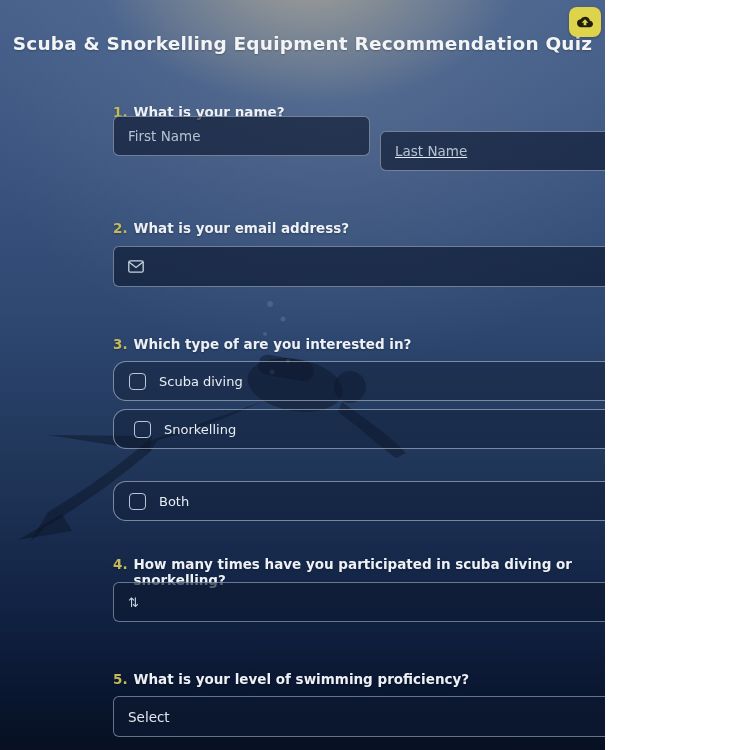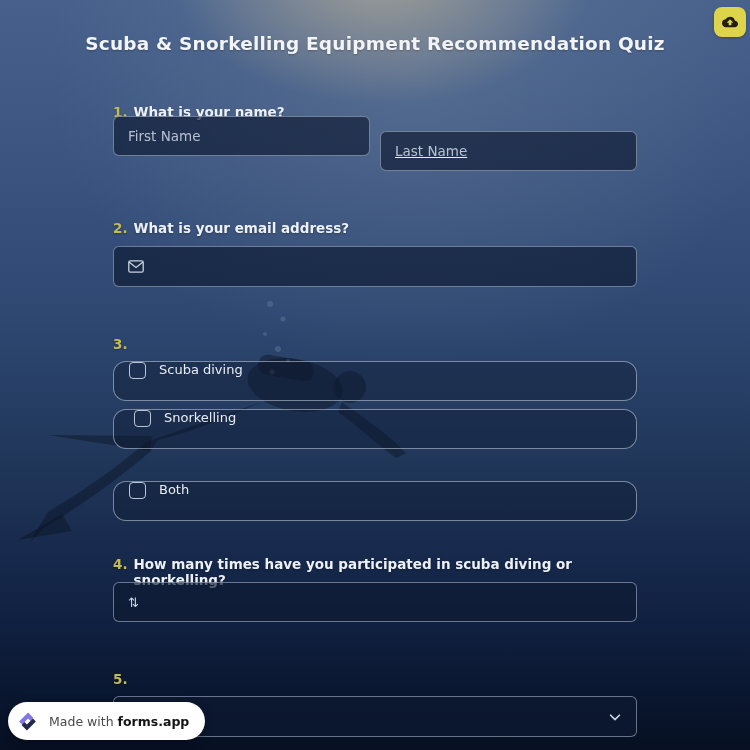--- a/index.html
+++ b/index.html
@@ -1,20 +1,20 @@
 <!DOCTYPE html>
 <html><head>
 <meta charset="utf-8">
 <style>
   * { margin:0; padding:0; box-sizing:border-box; }
   html,body { width:750px; height:750px; }
   body { font-family:"DejaVu Sans","Liberation Sans",sans-serif; }
 
   .page {
-    position:relative; width:750px; height:750px; overflow:hidden;
+    position:relative; width:605px; height:750px; overflow:hidden;
     background:
       radial-gradient(ellipse 310px 190px at 51% -25px, rgba(163,161,152,0.95), rgba(163,161,152,0) 68%),
       radial-gradient(ellipse 520px 420px at 55% 70px, rgba(122,142,164,0.35), rgba(122,142,164,0) 70%),
       linear-gradient(180deg, #47618c 0%, #3b5480 22%, #2e4872 42%, #203659 62%, #122345 80%, #0a1731 92%, #071022 100%);
   }
 
   .diver-layer { position:absolute; left:0; top:290px; width:430px; height:290px; pointer-events:none; }
 
   .title {
     position:absolute; top:33px; left:0; width:100%;
@@ -53,21 +53,21 @@
   .field.half.second { left:267px;text-decoration:underline; }
 
   .icon-slot { display:flex; align-items:center; color:#c9d3e0; }
   .icon-slot svg { stroke:#c9d3e0; }
   .num-glyph { font-size:13px; color:#c9d3e0; line-height:1; }
 
   .opt {
     position:absolute; left:0; width:524px; height:40px;
     background:rgba(14,26,50,0.42);
     border:1px solid rgba(205,216,232,0.55);
-    border-radius:13px; display:flex; 
+    border-radius:13px; display:flex; align-items:center;
     padding-left:15px; gap:13px; cursor:pointer;
   }
   .cb {
     width:17px; height:17px; flex:0 0 auto;
     border:1.5px solid rgba(215,224,238,0.85); border-radius:4px;
     background:transparent;
   }
   .opt-label { color:#e8edf3; font-size:13px; }
 
   .select-field { justify-content:space-between; cursor:pointer; }
@@ -138,20 +138,21 @@
       <span class="icon-slot">
         <svg width="16" height="13" viewBox="0 0 16 13" fill="none" stroke-width="1.3">
           <rect x="0.8" y="0.8" width="14.4" height="11.4" rx="1.5"></rect>
           <path d="M1 2 L8 7.5 L15 2"></path>
         </svg>
       </span>
     </div>
 
     <div class="q-label" style="top:336px;">
       <span class="q-num">3.</span>
+      <span>Which type of are you interested in?</span>
     </div>
     <div class="opt" style="top:361px;">
       <span class="cb"></span>
       <span class="opt-label">Scuba diving</span>
     </div>
     <div class="opt" style="top:409px;padding-left:20px;">
       <span class="cb"></span>
       <span class="opt-label">Snorkelling</span>
     </div>
     <div class="opt" style="top:481px;">
@@ -162,37 +163,27 @@
     <div class="q-label" style="top:556px;">
       <span class="q-num">4.</span>
       <span>How many times have you participated in scuba diving or snorkelling?</span>
     </div>
     <div class="field" style="top:582px;">
       <span class="icon-slot num-glyph">⇅</span>
     </div>
 
     <div class="q-label" style="top:671px;">
       <span class="q-num">5.</span>
+      <span>What is your level of swimming proficiency?</span>
     </div>
     <div class="field select-field" style="top:696px; height:41px;">
       <span class="select-text">Select</span>
       <span class="icon-slot chev">
         <svg viewBox="0 0 16 16" fill="none" stroke="#cfd8e4" stroke-width="2" stroke-linecap="round">
           <path d="M3 6 L8 11 L13 6"></path>
         </svg>
       </span>
     </div>
 
   </div>
 
-  <div class="badge">
-    <svg class="badge-logo" viewBox="0 0 32 32">
-      <g transform="rotate(45 16 16)">
-        <path d="M9 8 h9 v5 h-4 v10 h-5 a1.5 1.5 0 0 1 0 0 z" fill="#8377e8"></path>
-        <path d="M23 24 h-9 v-5 h4 V9 h5 z" fill="#232949"></path>
-      </g>
-    </svg>
-    <span class="badge-text">
-      <span>Made with </span><span class="badge-brand">forms.app</span>
-    </span>
-  </div>
 
 </div>
 
 </body></html>

